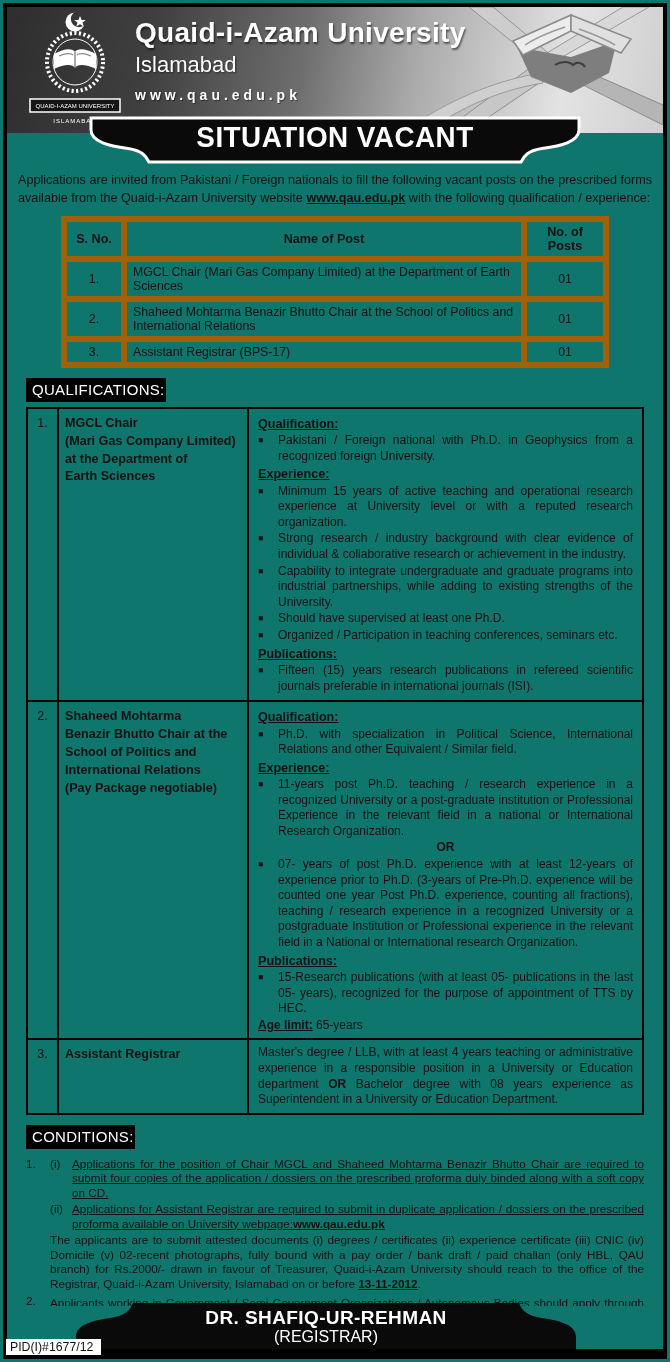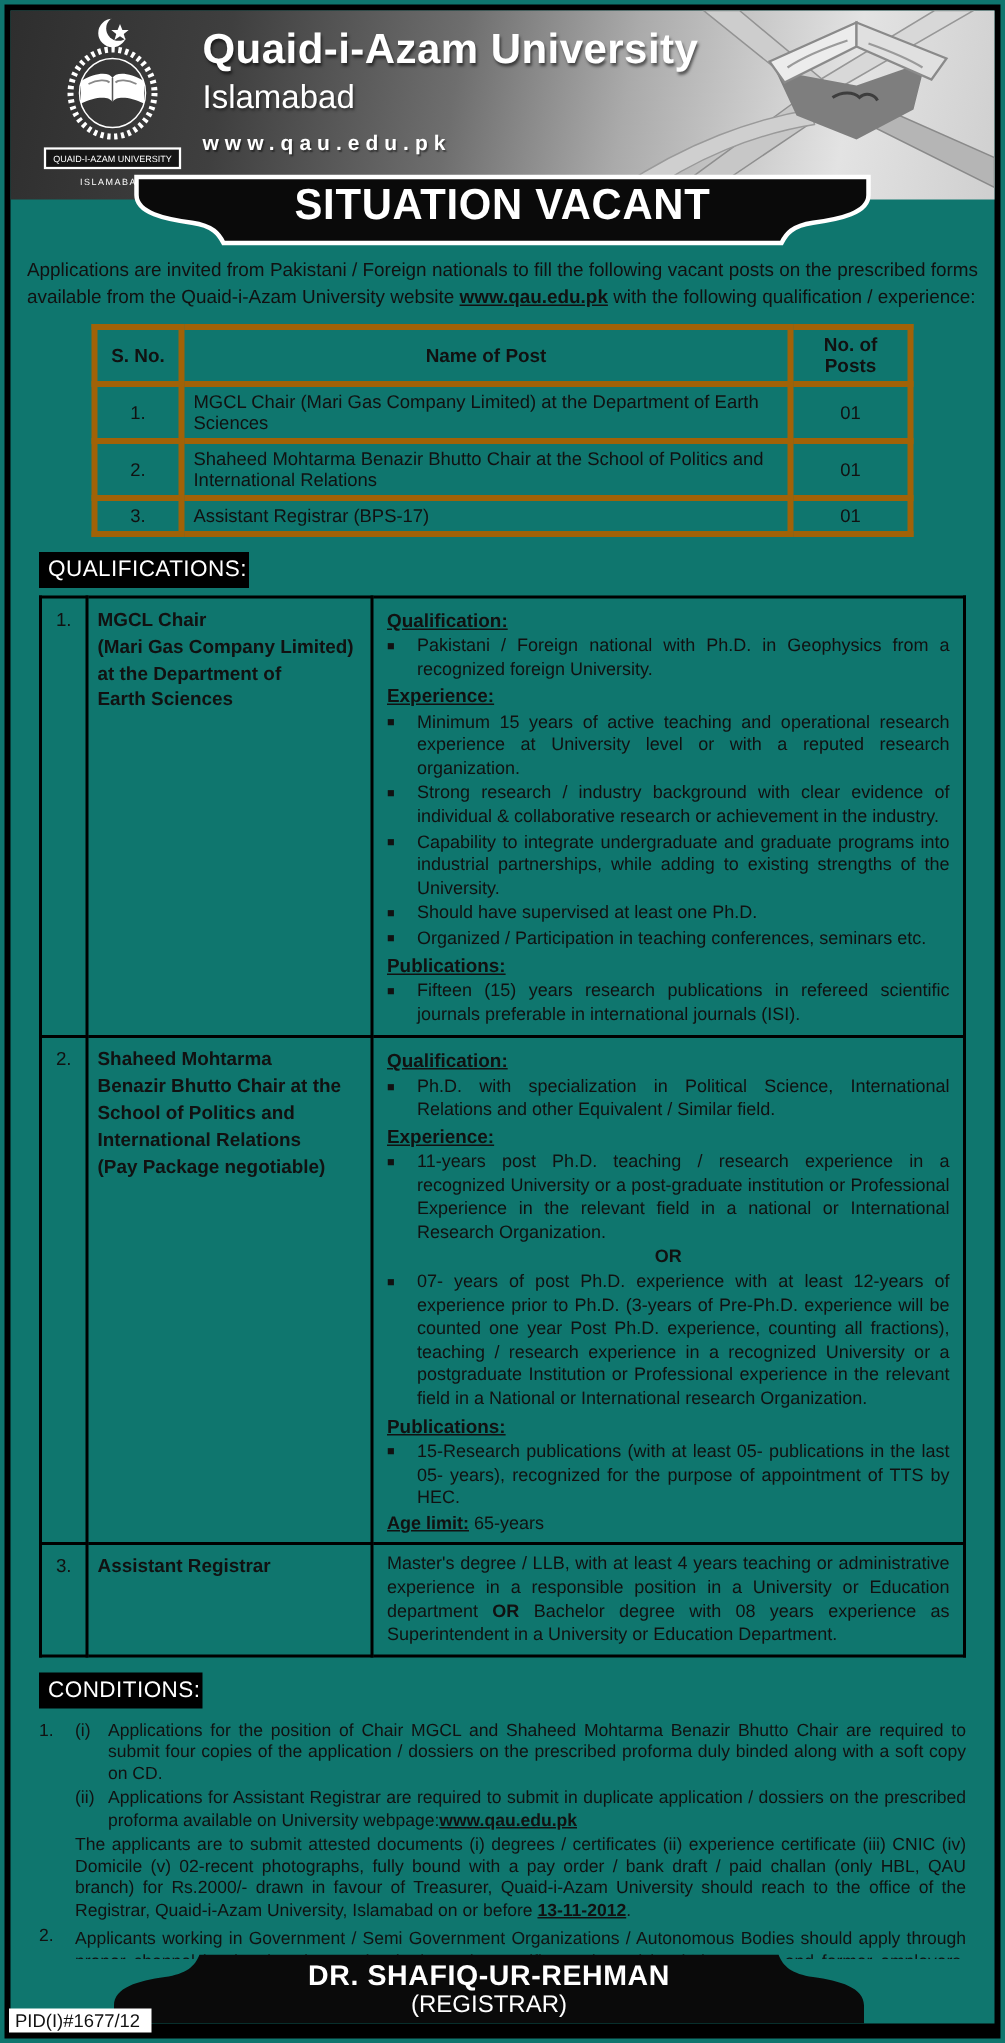--- a/index.html
+++ b/index.html
@@ -24,21 +24,21 @@
   .ribbon svg{position:absolute;left:0;top:0;}
   .ribbon-text{position:absolute;left:0;right:0;top:5px;text-align:center;color:#fff;
                font-size:29px;font-weight:bold;letter-spacing:.5px;transform:scaleX(.96);}
 
   
   .content{position:absolute;left:10px;right:10px;top:168px;bottom:56px;overflow:hidden;}
   .intro{margin:4px 8px 0 8px;font-size:12.6px;line-height:1.42;text-align:justify;}
   .intro .lnk{font-weight:bold;text-decoration:underline;}
 
   table.posts{border-collapse:collapse;margin:8px auto 0 auto;width:548px;font-size:12.3px;}
-  table.posts th,table.posts td{border:4px solid #a16207;padding:3px 6px;}
+  table.posts th,table.posts td{border:6px solid #a16207;padding:3px 6px;}
   table.posts th{font-size:12.6px;font-weight:bold;text-align:center;}
   table.posts td.c{text-align:center;width:42px;}
   table.posts td.cnt{text-align:center;width:64px;}
 
   .section-label{display:inline-block;background:#000;color:#fff;font-weight:normal;
                  font-size:15px;letter-spacing:.3px;padding:3px 1px 4px 6px;margin:10px 0 5px 16px;}
 
   table.quals{border-collapse:collapse;margin:0 16px;width:calc(100% - 32px);}
   table.quals td{border:2px solid #000;vertical-align:top;}
   td.qnum{width:27px;text-align:center;font-size:12.5px;padding-top:7px;}
@@ -53,21 +53,21 @@
   .agelimit .lbl{font-weight:bold;text-decoration:underline;}
   .rich{text-align:justify;}
   .rich .b{font-weight:bold;}
 
   .cond-wrap{margin:2px 16px 0 16px;font-size:11.7px;line-height:1.24;}
   .cond-item{display:flex;margin:3px 0;}
   .cnum{flex:none;width:24px;}
   .cbody{flex:1;text-align:justify;}
   .cond-sub{display:flex;margin-bottom:2px;}
   .snum{flex:none;width:22px;}
-  .sbody{flex:1;text-align:justify;}
+  .sbody{flex:1;text-align:justify;text-decoration:underline;}
   .cpara{margin-top:2px;text-align:justify;}
   .b{font-weight:bold;}
   .u{text-decoration:underline;}
 
   
   .footer-ribbon{position:absolute;left:76px;bottom:13px;width:500px;height:46px;z-index:5;}
   .footer-ribbon svg{position:absolute;left:0;top:0;}
   .f-name{position:absolute;left:0;right:0;top:4px;text-align:center;color:#fff;
           font-size:19px;font-weight:bold;letter-spacing:.4px;}
   .f-title{position:absolute;left:0;right:0;top:25px;text-align:center;color:#fff;font-size:16px;}

